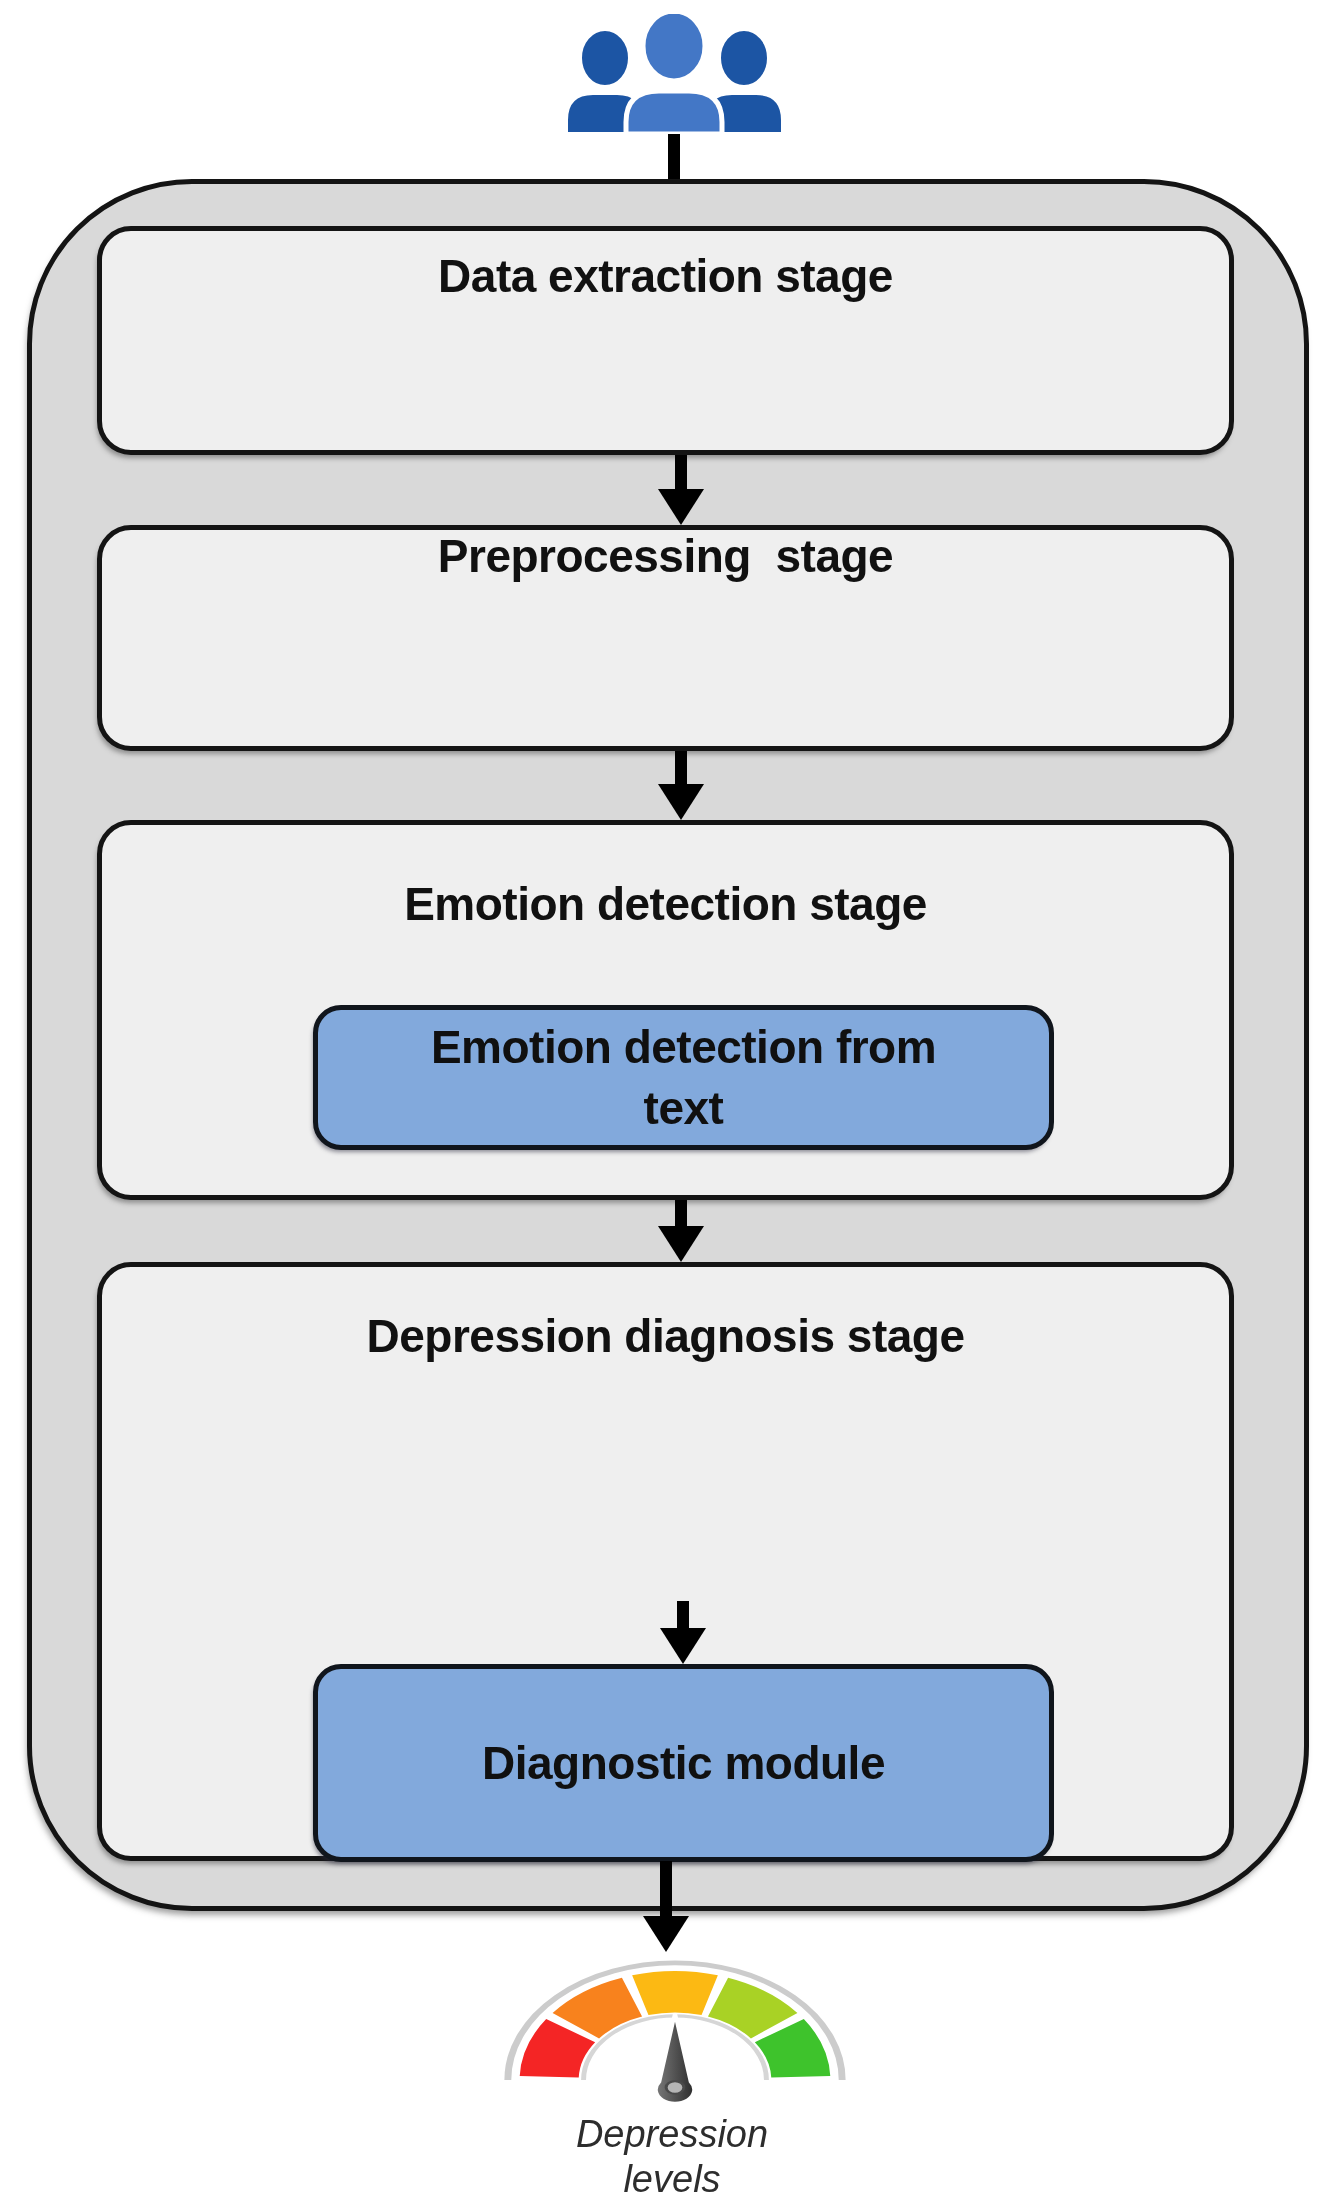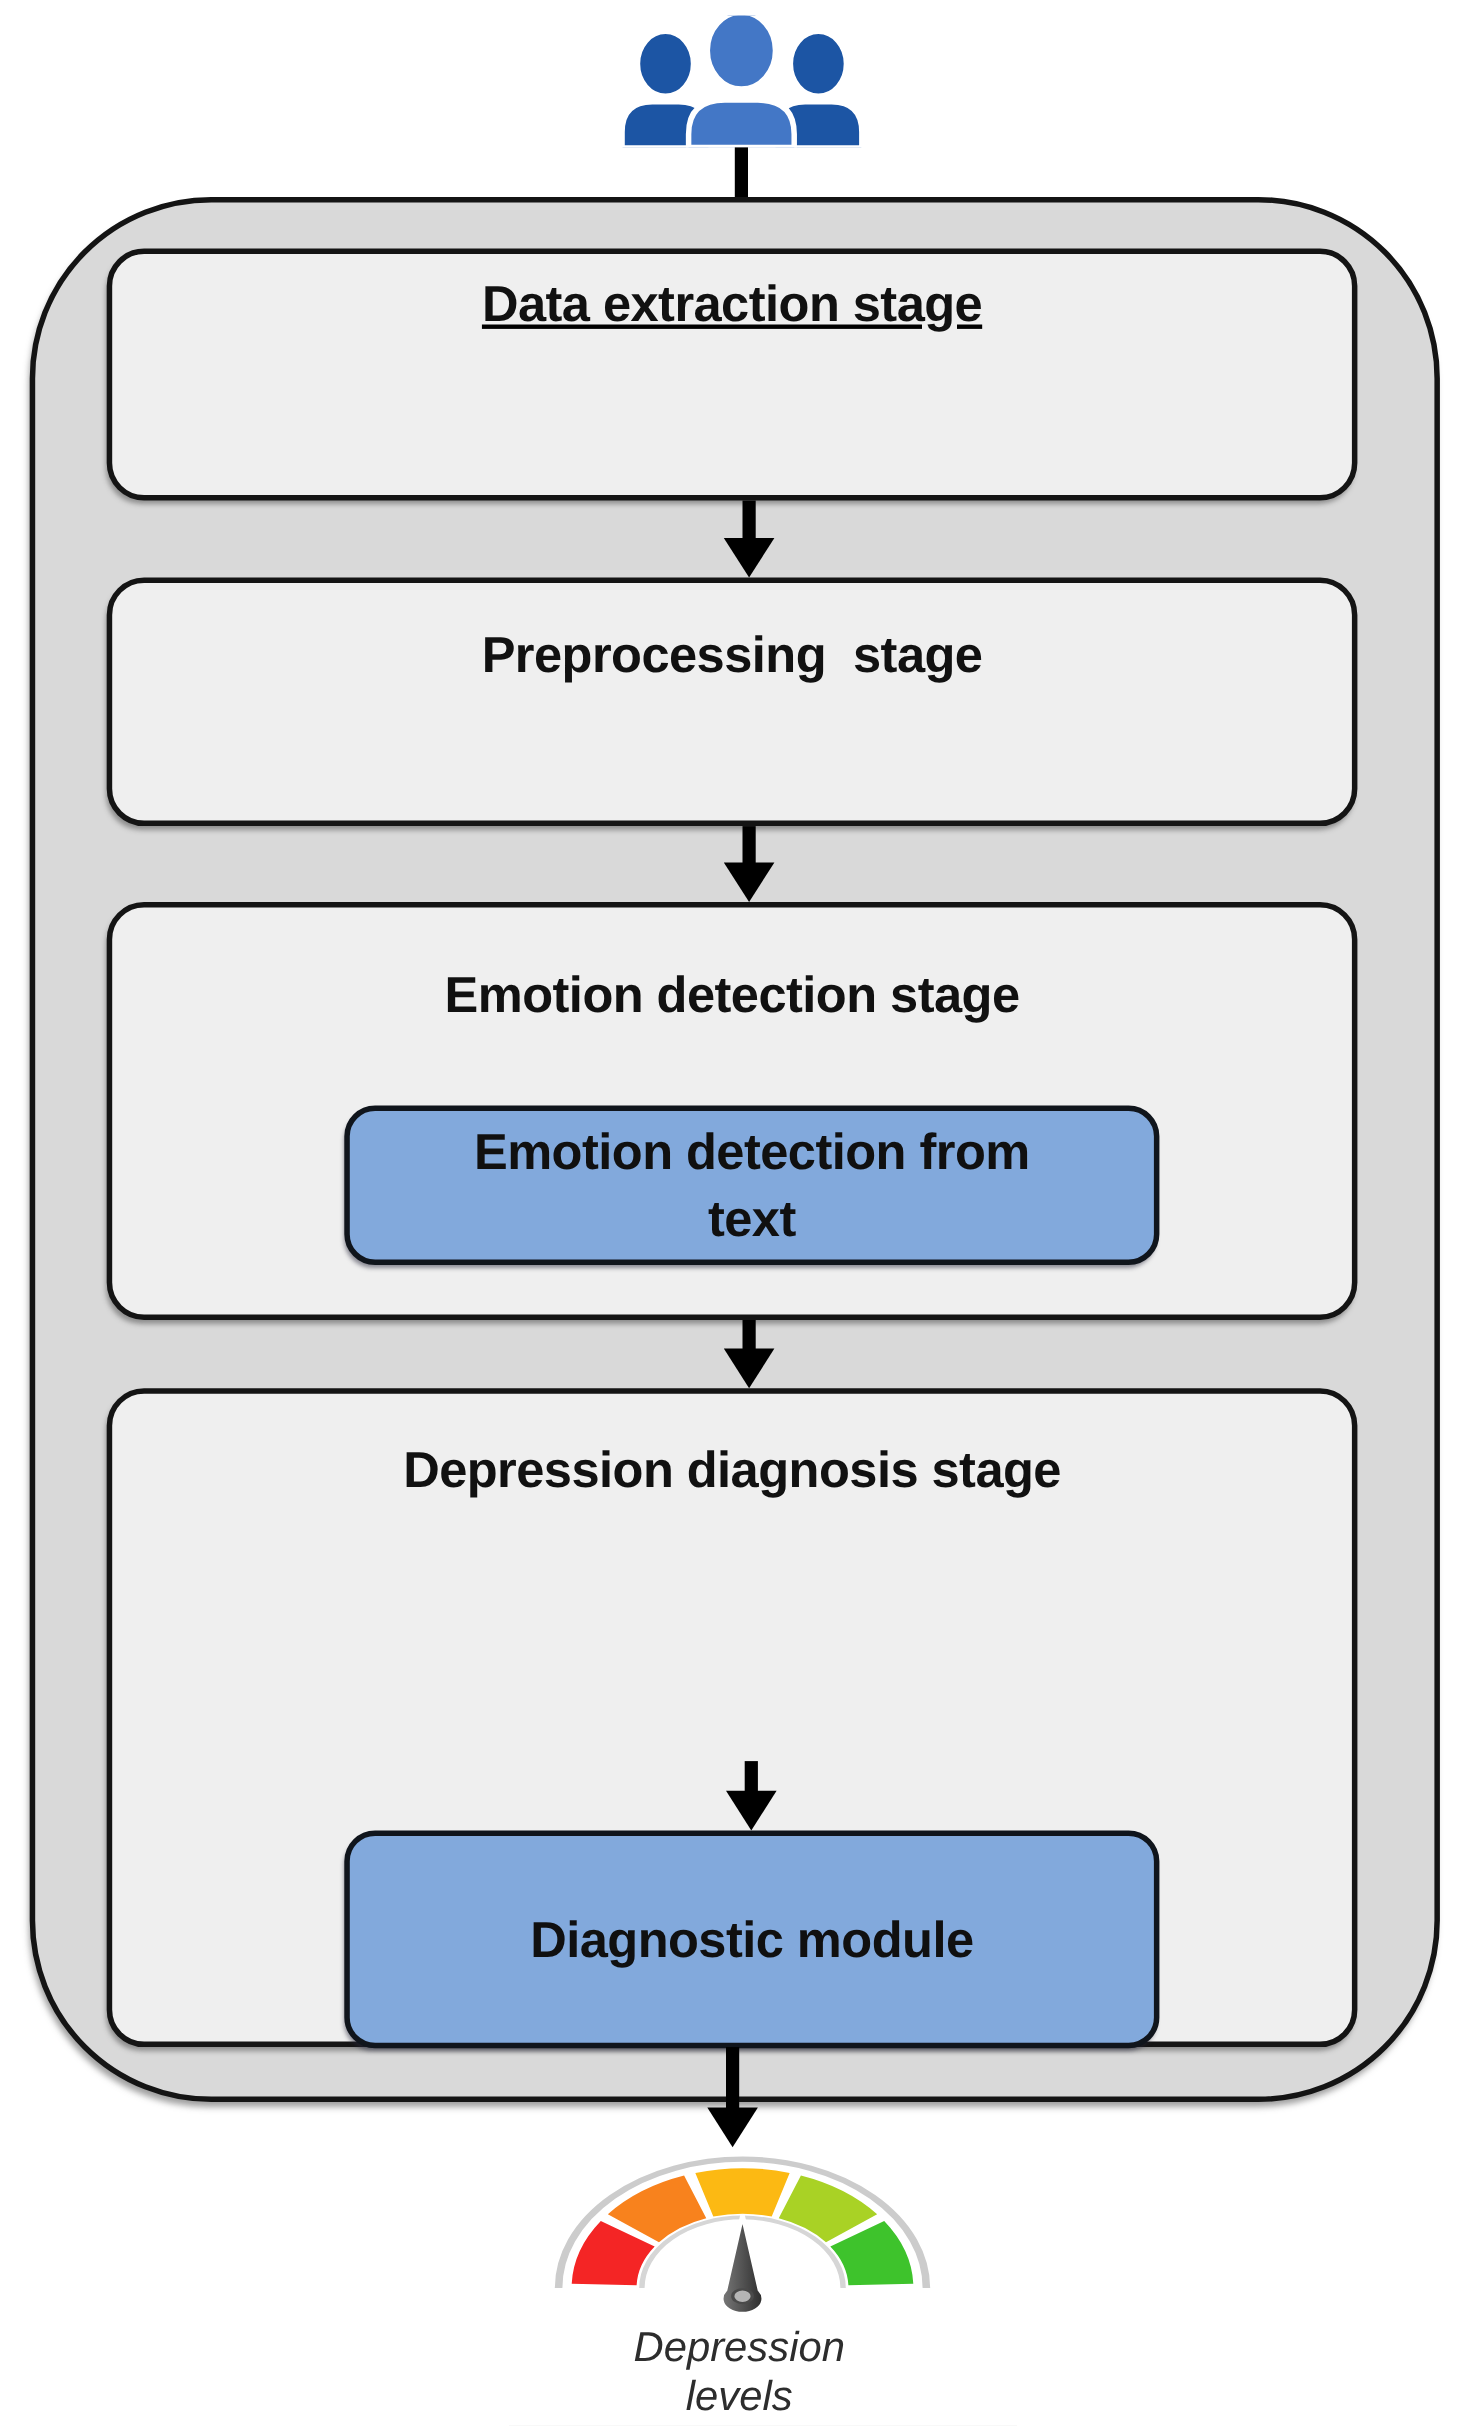--- a/index.html
+++ b/index.html
@@ -17,30 +17,30 @@
     box-sizing:border-box;
     box-shadow:-2px 6px 6px -2px rgba(80,80,80,.55);
   }
   
   .stage{
     position:absolute;left:65px;width:1137px;
     background:#efefef;border:5px solid #141414;border-radius:34px;
     box-sizing:border-box;text-align:center;
     box-shadow:-2px 5px 5px -2px rgba(70,70,70,.5);
   }
-  #stage-1{top:42px;height:229px;text-decoration:underline;}
+  #stage-1{top:42px;height:229px;}
   #stage-2{top:341px;height:226px;}
   #stage-3{top:636px;height:380px;}
   #stage-4{top:1078px;height:599px;}
   .stage-title{
     margin:0;font-size:46px;font-weight:bold;color:#111111;
     line-height:1.15;letter-spacing:-0.5px;
   }
   #stage-1 .stage-title{padding-top:19px;}
-  #stage-2 .stage-title{padding-top:39px;}
+  #stage-2 .stage-title{}
   #stage-3 .stage-title{padding-top:53px;}
   #stage-4 .stage-title{padding-top:43px;}
 
   
   .module{
     position:absolute;left:211px;width:741px;
     background:#82a9dc;border:5px solid #10151c;border-radius:28px;
     box-sizing:border-box;display:flex;align-items:center;justify-content:center;
     box-shadow:-2px 4px 4px -2px rgba(40,40,60,.5);
   }

